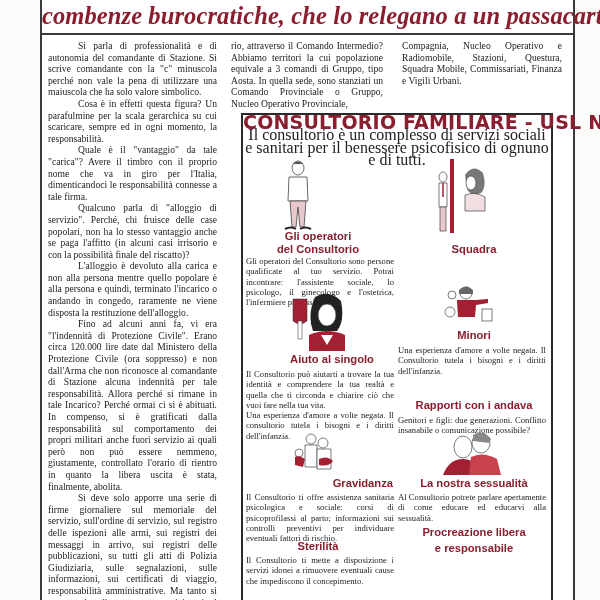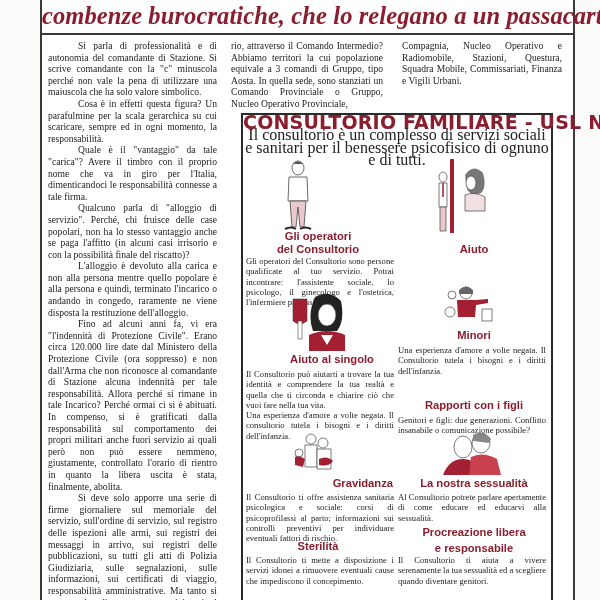--- a/index.html
+++ b/index.html
@@ -102,21 +102,21 @@
     <path d="M15 50 L21 50 L21 74 L15 74 Z" fill="#e8c8cc" stroke="#444" stroke-width="0.7"></path>
     <path d="M40 18 Q48 6 58 16 Q62 30 56 36 Q46 40 42 32 Z" fill="#777"></path>
     <ellipse cx="46" cy="26" rx="5" ry="7" fill="#fff" stroke="#444" stroke-width="0.7"></ellipse>
     <path d="M40 38 Q50 34 60 40 L60 54 L40 54 Z" fill="#f1dfe2" stroke="#444" stroke-width="0.7"></path>
   </svg>
 
   <div class="sec-title" style="left:0;width:150px;top:115px;">
     <div>Gli operatori</div>
     <div>del Consultorio</div>
   </div>
-  <div class="sec-title" style="left:156px;width:150px;top:128px;">Aiuto</div>
+  <div class="sec-title" style="left:156px;width:150px;top:128px;">Squadra</div>
 
   <div class="sec-text" style="left:3px;width:148px;top:141px;">Gli operatori del Consultorio sono persone qualificate al tuo servizio. Potrai incontrare: l'assistente sociale, lo psicologo, il ginecologo e l'ostetrica, l'infermiere professionale.</div>
 
   <svg class="illus" style="left:199px;top:170px;" width="60" height="40" viewBox="0 0 60 40">
     <ellipse cx="24" cy="8" rx="6" ry="6" fill="#fff" stroke="#444" stroke-width="0.7"></ellipse>
     <path d="M17 5 Q24 -2 31 5 L31 9 L17 9 Z" fill="#666"></path>
     <path d="M15 15 L34 15 L46 14 L46 18 L34 20 L33 32 L16 32 Z" fill="#a31f32"></path>
     <circle cx="8" cy="27" r="5" fill="#fff" stroke="#444" stroke-width="0.7"></circle>
     <rect x="40" y="24" width="10" height="12" fill="#fff" stroke="#444" stroke-width="0.7"></rect>
     <circle cx="10" cy="10" r="4" fill="#fff" stroke="#444" stroke-width="0.7"></circle>
@@ -133,21 +133,21 @@
 
   <div class="sec-title" style="left:156px;width:150px;top:214px;">Minori</div>
   <div class="sec-text" style="left:155px;width:148px;top:230px;">Una esperienza d'amore a volte negata. Il Consultorio tutela i bisogni e i diritti dell'infanzia.</div>
 
   <div class="sec-title" style="left:14px;width:150px;top:238px;">Aiuto al singolo</div>
   <div class="sec-text" style="left:3px;width:148px;top:254px;">
     <div>Il Consultorio può aiutarti a trovare la tua identità e comprendere la tua realtà e quella che ti circonda e chiarire ciò che vuoi fare nella tua vita.</div>
     <div>Una esperienza d'amore a volte negata. Il consultorio tutela i bisogni e i diritti dell'infanzia.</div>
   </div>
 
-  <div class="sec-title" style="left:156px;width:150px;top:284px;">Rapporti con i figli</div>
+  <div class="sec-title" style="left:156px;width:150px;top:284px;">Rapporti con i andava</div>
   <div class="sec-text" style="left:155px;width:148px;top:300px;">Genitori e figli: due generazioni. Conflitto insanabile o comunicazione possibile?</div>
 
   <svg class="illus" style="left:46px;top:318px;" width="50" height="40" viewBox="0 0 50 40">
     <circle cx="22" cy="6" r="5" fill="#fff" stroke="#444" stroke-width="0.7"></circle>
     <circle cx="34" cy="10" r="5" fill="#fff" stroke="#444" stroke-width="0.7"></circle>
     <circle cx="10" cy="20" r="4" fill="#fff" stroke="#444" stroke-width="0.7"></circle>
     <path d="M16 12 L28 12 L28 34 L16 34 Z" fill="#fff" stroke="#444" stroke-width="0.7"></path>
     <path d="M28 16 L42 16 L42 36 L28 36 Z" fill="#fff" stroke="#444" stroke-width="0.7"></path>
     <path d="M30 26 Q38 22 44 28 Q40 34 30 32 Z" fill="#a31f32"></path>
     <path d="M6 24 Q10 22 16 26 L14 34 L6 32 Z" fill="#a31f32"></path>
@@ -167,14 +167,13 @@
   <div class="sec-title" style="left:156px;width:150px;top:362px;">La nostra sessualità</div>
   <div class="sec-text" style="left:155px;width:148px;top:377px;">Al Consultorio potrete parlare apertamente di come educare ed educarvi alla sessualità.</div>
 
   <div class="sec-title" style="left:156px;width:150px;top:409px;line-height:16px;">
     <div>Procreazione libera</div>
     <div>e responsabile</div>
   </div>
 
   <div class="sec-title" style="left:0;width:150px;top:425px;">Sterilità</div>
   <div class="sec-text" style="left:3px;width:148px;top:440px;">Il Consultorio ti mette a disposizione i servizi idonei a rimuovere eventuali cause che impediscono il concepimento.</div>
-  <div class="sec-text" style="left:155px;width:148px;top:440px;">Il Consultorio ti aiuta a vivere serenamente la tua sessualità ed a scegliere quando diventare genitori.</div>
 </div>
 
 </body></html>

